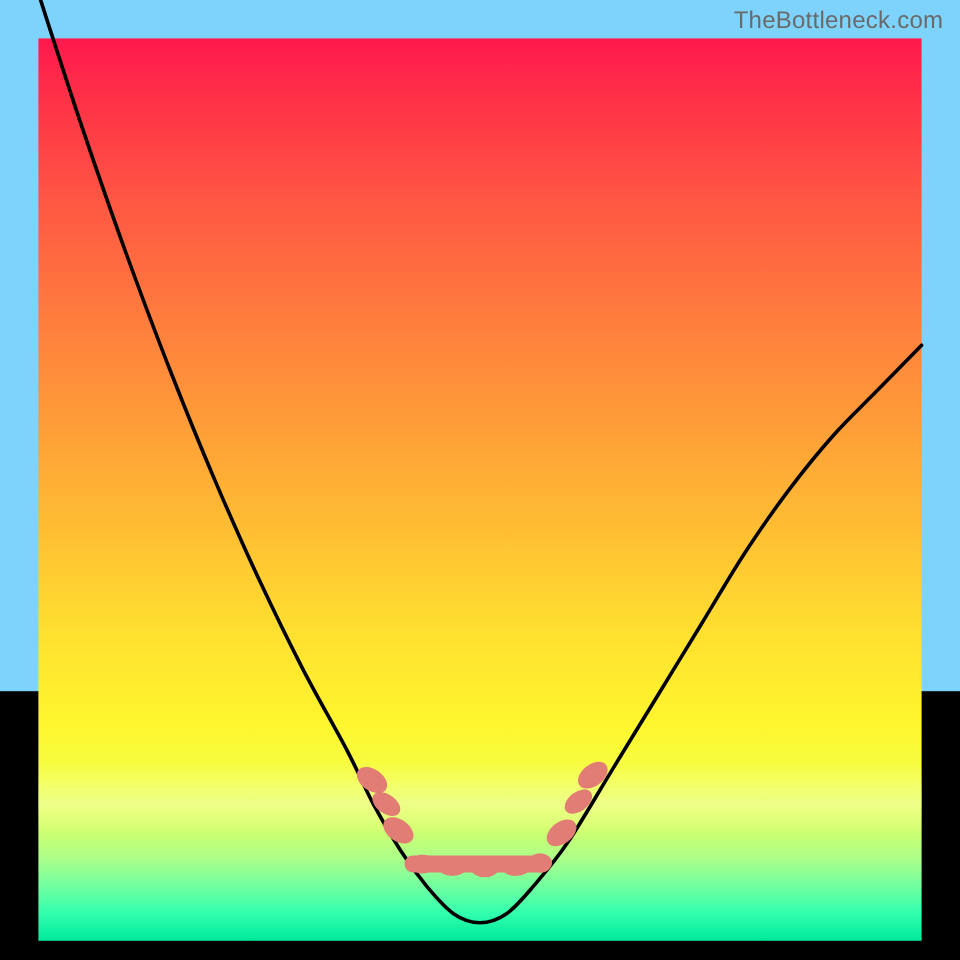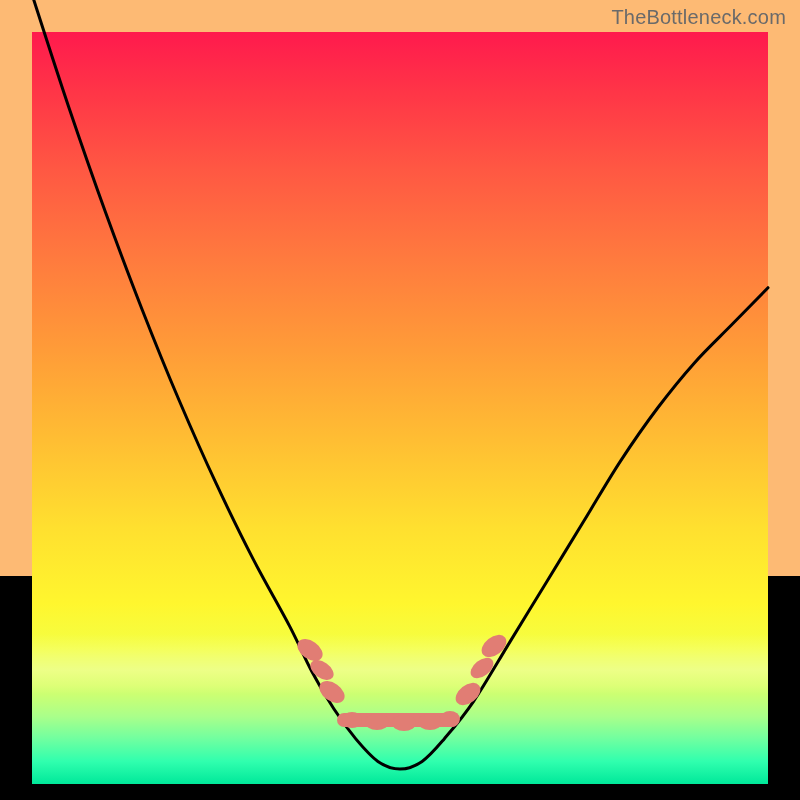--- a/index.html
+++ b/index.html
@@ -10,21 +10,21 @@
     background: #000;
     overflow: hidden;
     font-family: Arial, Helvetica, sans-serif;
   }
   .frame {
     position: absolute;
     left: 0;
     top: 0;
     width: 800px;
     height: 576px;
-    background: #fdba74;
+    background: #7dd3fc;
   }
   .plot {
     position: absolute;
     left: 32px;
     top: 32px;
     width: 736px;
     height: 752px;
     background: linear-gradient(to bottom,
       #ff1a4d 0%,
       #ff3547 8%,

